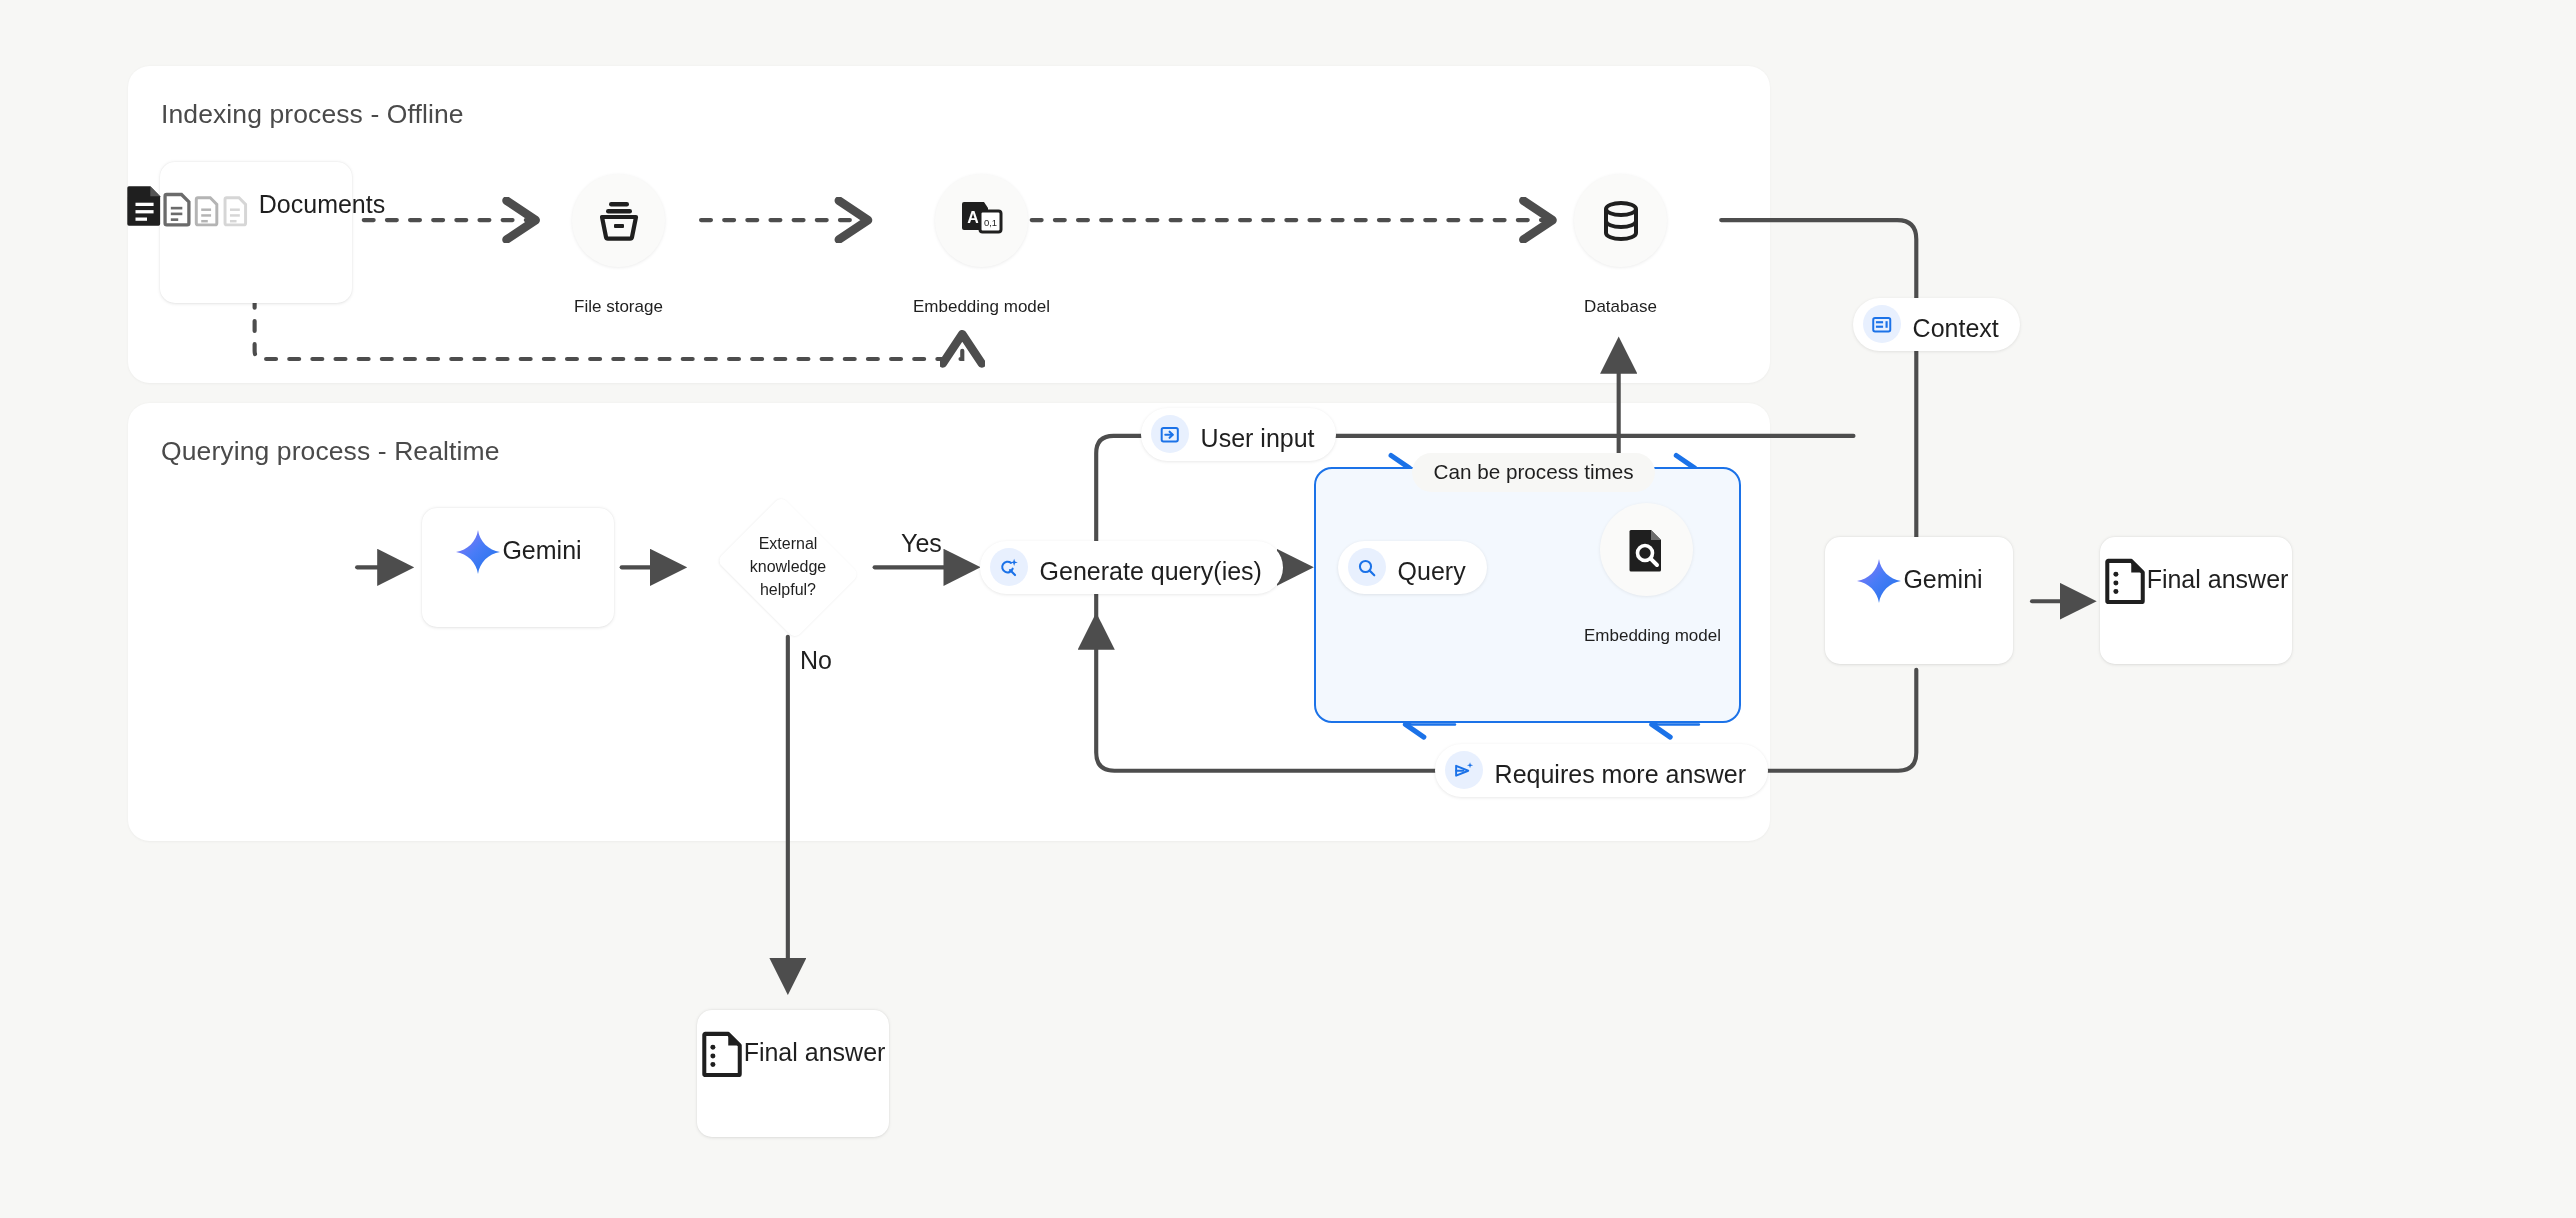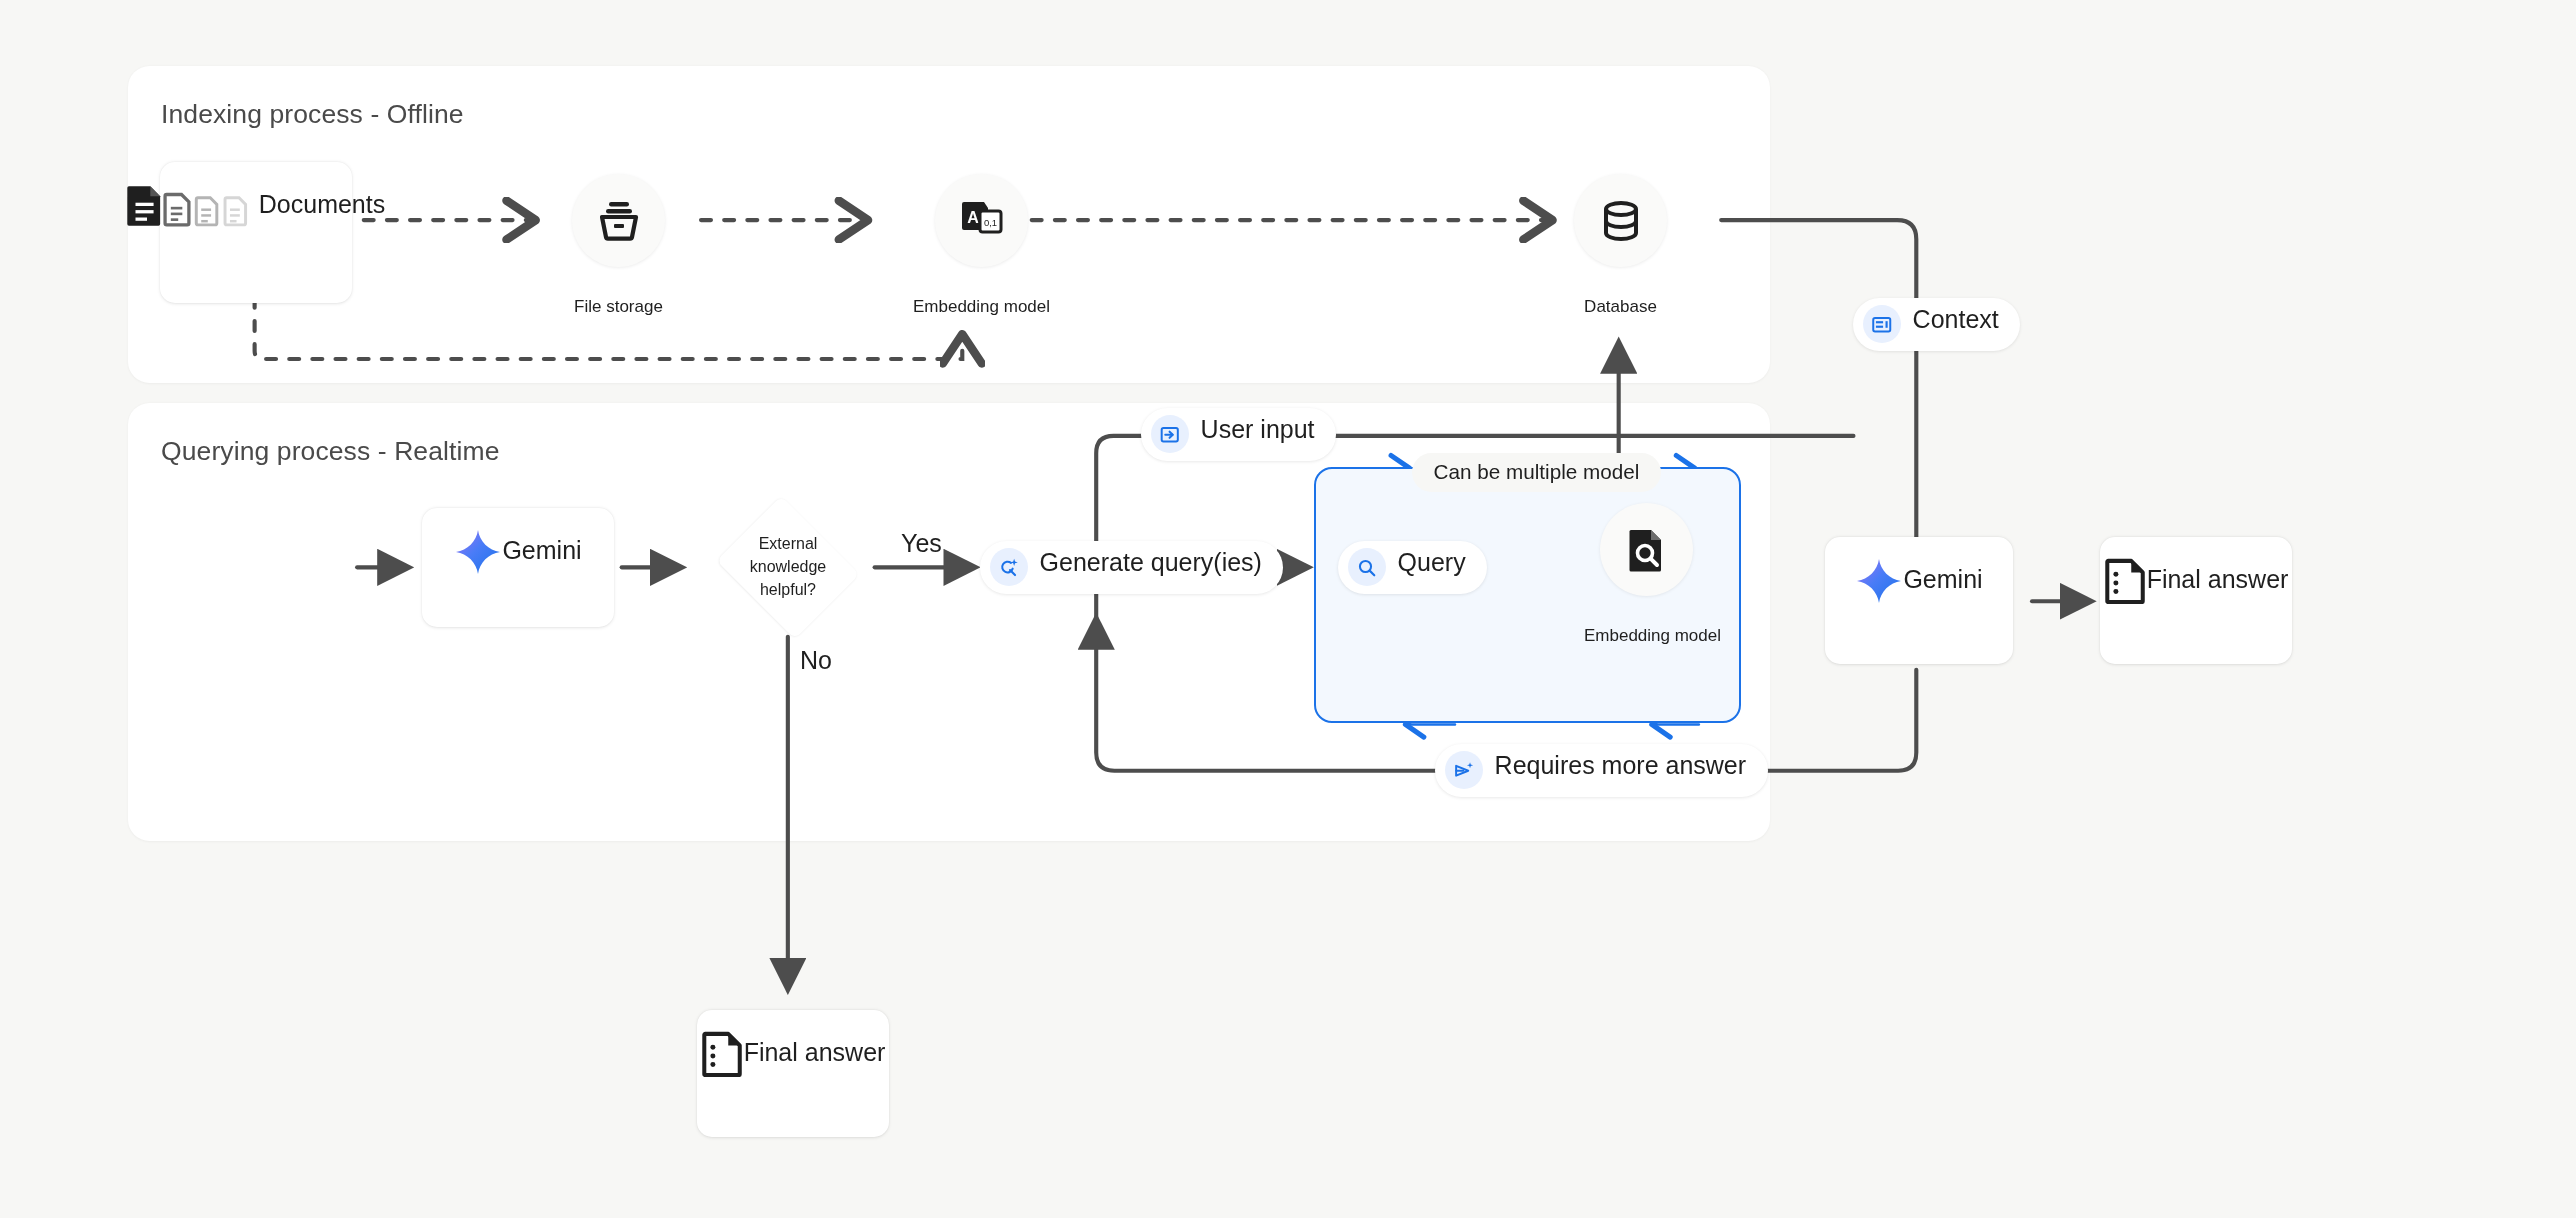--- a/index.html
+++ b/index.html
@@ -57,21 +57,21 @@
     box-shadow:0 0.8px 3.3px rgba(0,0,0,.09);
   }
   #node-decision .dia-text{
     position:absolute;inset:0;display:flex;flex-direction:column;
     align-items:center;justify-content:center;
     font-size:16px;color:#1f1f1f;line-height:1.42;text-align:center;
   }
 
   
   .pill{
-    position:absolute;display:flex;align-items:flex-start;gap:11.6px;
+    position:absolute;display:flex;align-items:flex-end;gap:11.6px;
     background:#fff;border-radius:826px;padding:7.4px 21.5px 7.4px 10px;
     box-shadow:0 0.8px 3.3px rgba(0,0,0,.10);
     font-size:25px;color:#1f1f1f;white-space:nowrap;
   }
   .pill .pill-ico{
     width:38px;height:38px;border-radius:50%;background:#e8f0fe;
     display:flex;align-items:center;justify-content:center;flex:0 0 auto;
   }
   .pill.plain{padding:7.4px 21.5px;background:#f7f7f5;box-shadow:none;font-size:20.7px;color:#1f1f1f;}
 
@@ -346,17 +346,17 @@
         <path d="M3.5,6.5 L17,12 L3.5,17.5 Z" fill="none" stroke="#1b72e8" stroke-width="2.2" stroke-linejoin="round"></path>
         <path d="M3.5,12 h8" stroke="#1b72e8" stroke-width="2" stroke-linecap="round"></path>
         <path d="M19,2.5 L19.8,5.1 L22.4,5.9 L19.8,6.7 L19,9.3 L18.2,6.7 L15.6,5.9 L18.2,5.1 Z" fill="#1b72e8"></path>
       </svg>
     </span>
     <span>Requires more answer</span>
   </div>
 
 
   <div class="pill plain" style="left:1412px;top:453px;">
-    <span>Can be multiple model</span>
+    <span>Can be process times</span>
   </div>
 
 </div>
 
 
 </body></html>

